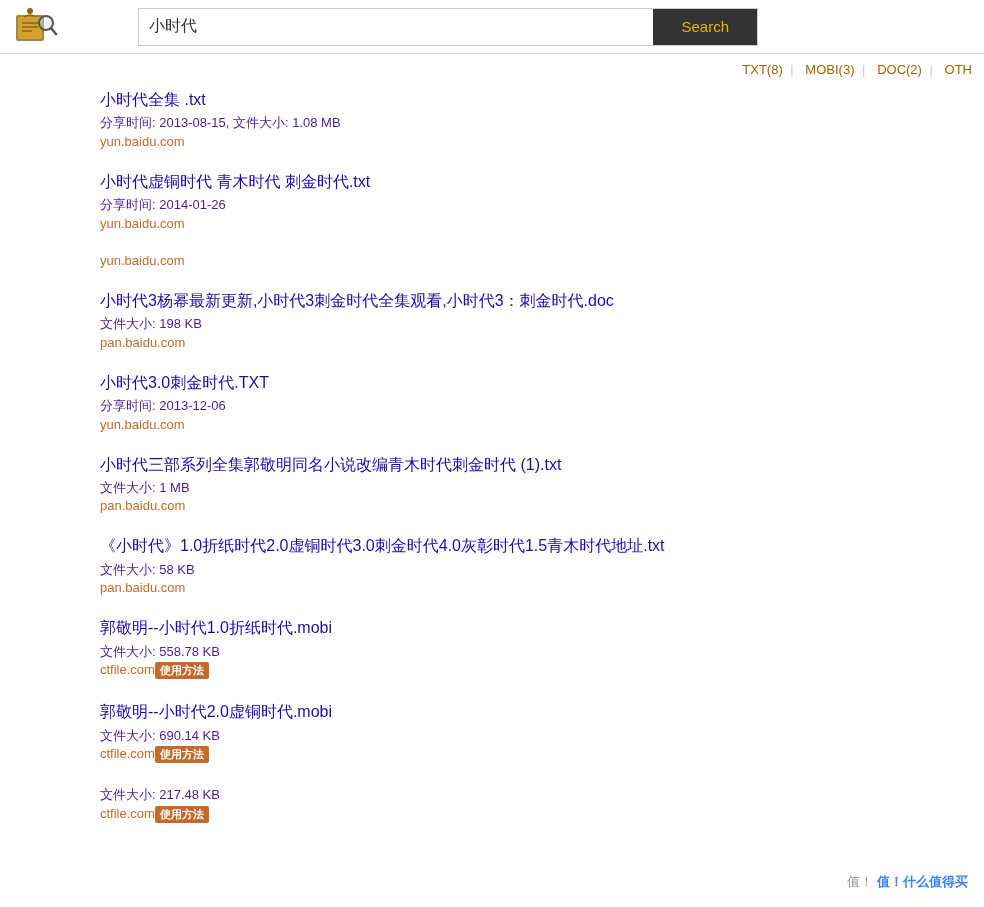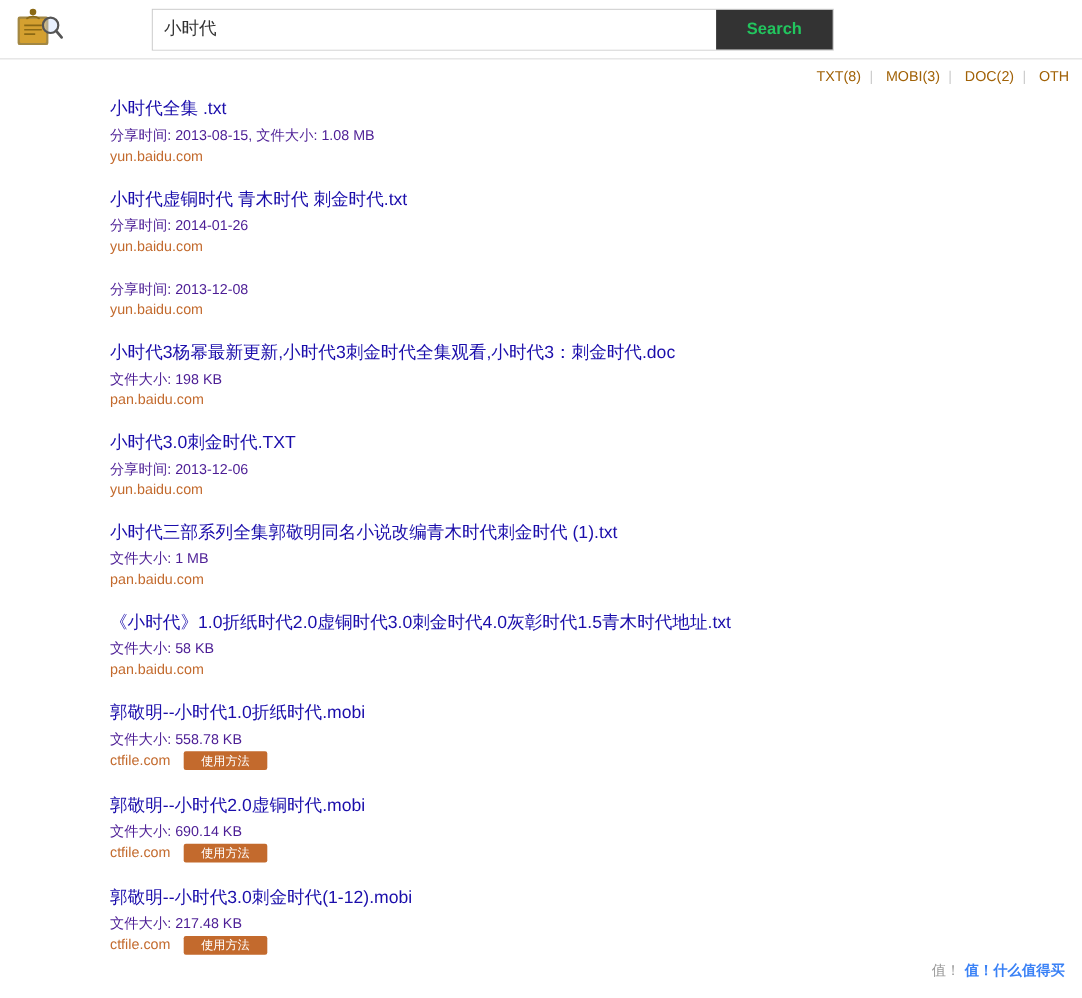--- a/index.html
+++ b/index.html
@@ -35,26 +35,26 @@
     #search-input {
       flex: 1;
       border: none;
       outline: none;
       padding: 0 10px;
       font-size: 16px;
       color: #333;
     }
     #search-button {
       background: #333;
-      color: #22c55e;
+      color: #eab308;
       border: none;
       padding: 0 28px;
       cursor: pointer;
       font-size: 15px;
-      font-weight: bold;
+      font-weight: normal;
       height: 100%;
     }
 
     
     #filter-bar {
       text-align: right;
       padding: 8px 12px 4px 12px;
       font-size: 13px;
       color: #666;
     }
@@ -89,24 +89,25 @@
     .result-source {
       font-size: 13px;
       color: #c36a2d;
       margin-top: 1px;
     }
     .badge {
       display: inline-block;
       background: #c36a2d;
       color: #fff;
       font-size: 11px;
-      padding: 1px 16px;
+      padding: 1px 5px;
       border-radius: 2px;
-      margin-left: 12px;
+      margin-left: 0;
       vertical-align: middle;
+      font-weight: bold;
     }
 
     
     #footer-watermark {
       position: fixed;
       bottom: 16px;
       right: 16px;
       color: #999;
       font-size: 13px;
       display: flex;
@@ -161,21 +162,20 @@
       <a class="result-title" href="#">小时代全集 .txt</a>
       <div class="result-meta">分享时间: 2013-08-15, 文件大小: 1.08 MB</div>
       <div class="result-source"><a href="#" style="color: rgb(195, 106, 45); text-decoration: none;">yun.baidu.com</a></div>
     </div>
     <div class="result-item">
       <a class="result-title" href="#">小时代虚铜时代 青木时代 刺金时代.txt</a>
       <div class="result-meta">分享时间: 2014-01-26</div>
       <div class="result-source"><a href="#" style="color: rgb(195, 106, 45); text-decoration: none;">yun.baidu.com</a></div>
     </div>
     <div class="result-item">
-      <div class="result-meta">分享时间: 2013-12-08</div>
       <div class="result-source"><a href="#" style="color: rgb(195, 106, 45); text-decoration: none;">yun.baidu.com</a></div>
     </div>
     <div class="result-item">
       <a class="result-title" href="#">小时代3杨幂最新更新,小时代3刺金时代全集观看,小时代3：刺金时代.doc</a>
       <div class="result-meta">文件大小: 198 KB</div>
       <div class="result-source"><a href="#" style="color: rgb(195, 106, 45); text-decoration: none;">pan.baidu.com</a></div>
     </div>
     <div class="result-item">
       <a class="result-title" href="#">小时代3.0刺金时代.TXT</a>
       <div class="result-meta">分享时间: 2013-12-06</div>
@@ -195,21 +195,20 @@
       <a class="result-title" href="#">郭敬明--小时代1.0折纸时代.mobi</a>
       <div class="result-meta">文件大小: 558.78 KB</div>
       <div class="result-source"><a href="#" style="color: rgb(195, 106, 45); text-decoration: none;">ctfile.com</a><span class="badge">使用方法</span></div>
     </div>
     <div class="result-item">
       <a class="result-title" href="#">郭敬明--小时代2.0虚铜时代.mobi</a>
       <div class="result-meta">文件大小: 690.14 KB</div>
       <div class="result-source"><a href="#" style="color: rgb(195, 106, 45); text-decoration: none;">ctfile.com</a><span class="badge">使用方法</span></div>
     </div>
     <div class="result-item">
-      <a class="result-title" href="#">郭敬明--小时代3.0刺金时代(1-12).mobi</a>
       <div class="result-meta">文件大小: 217.48 KB</div>
       <div class="result-source"><a href="#" style="color: rgb(195, 106, 45); text-decoration: none;">ctfile.com</a><span class="badge">使用方法</span></div>
     </div>
   </div>
 
 <div id="footer-watermark">
   <span>值！</span>
   <span class="brand">值！什么值得买</span>
 </div>
 

